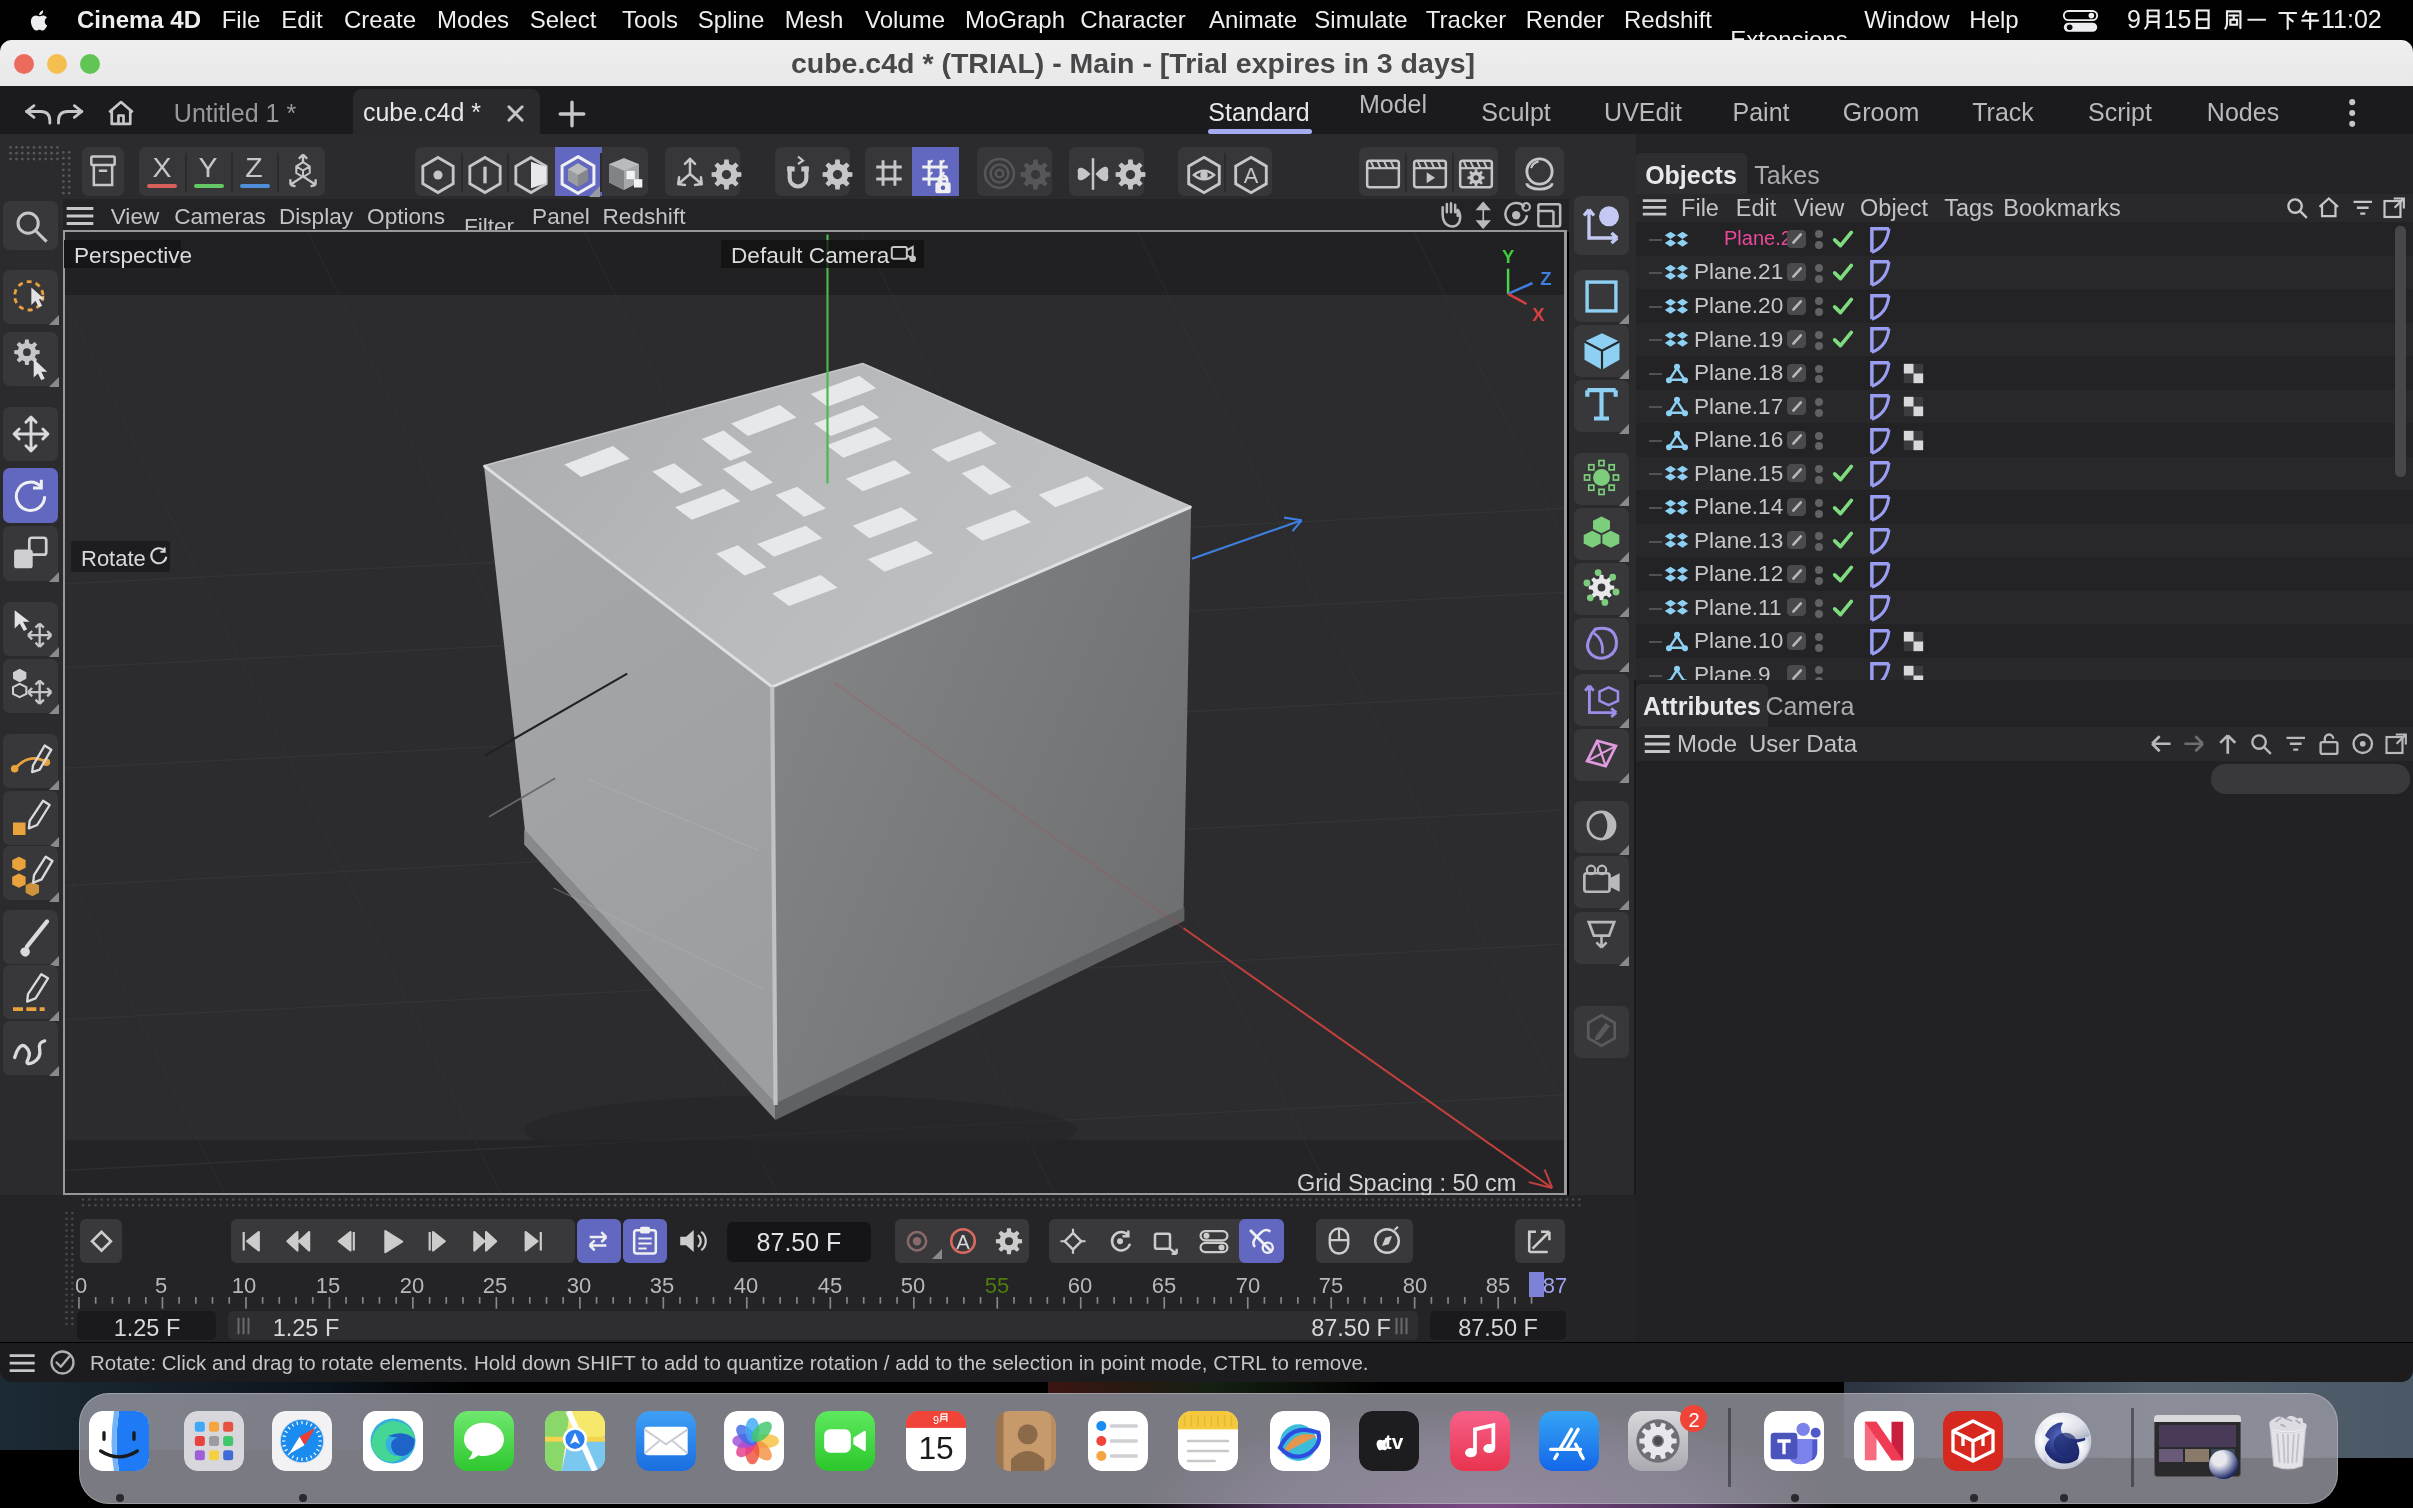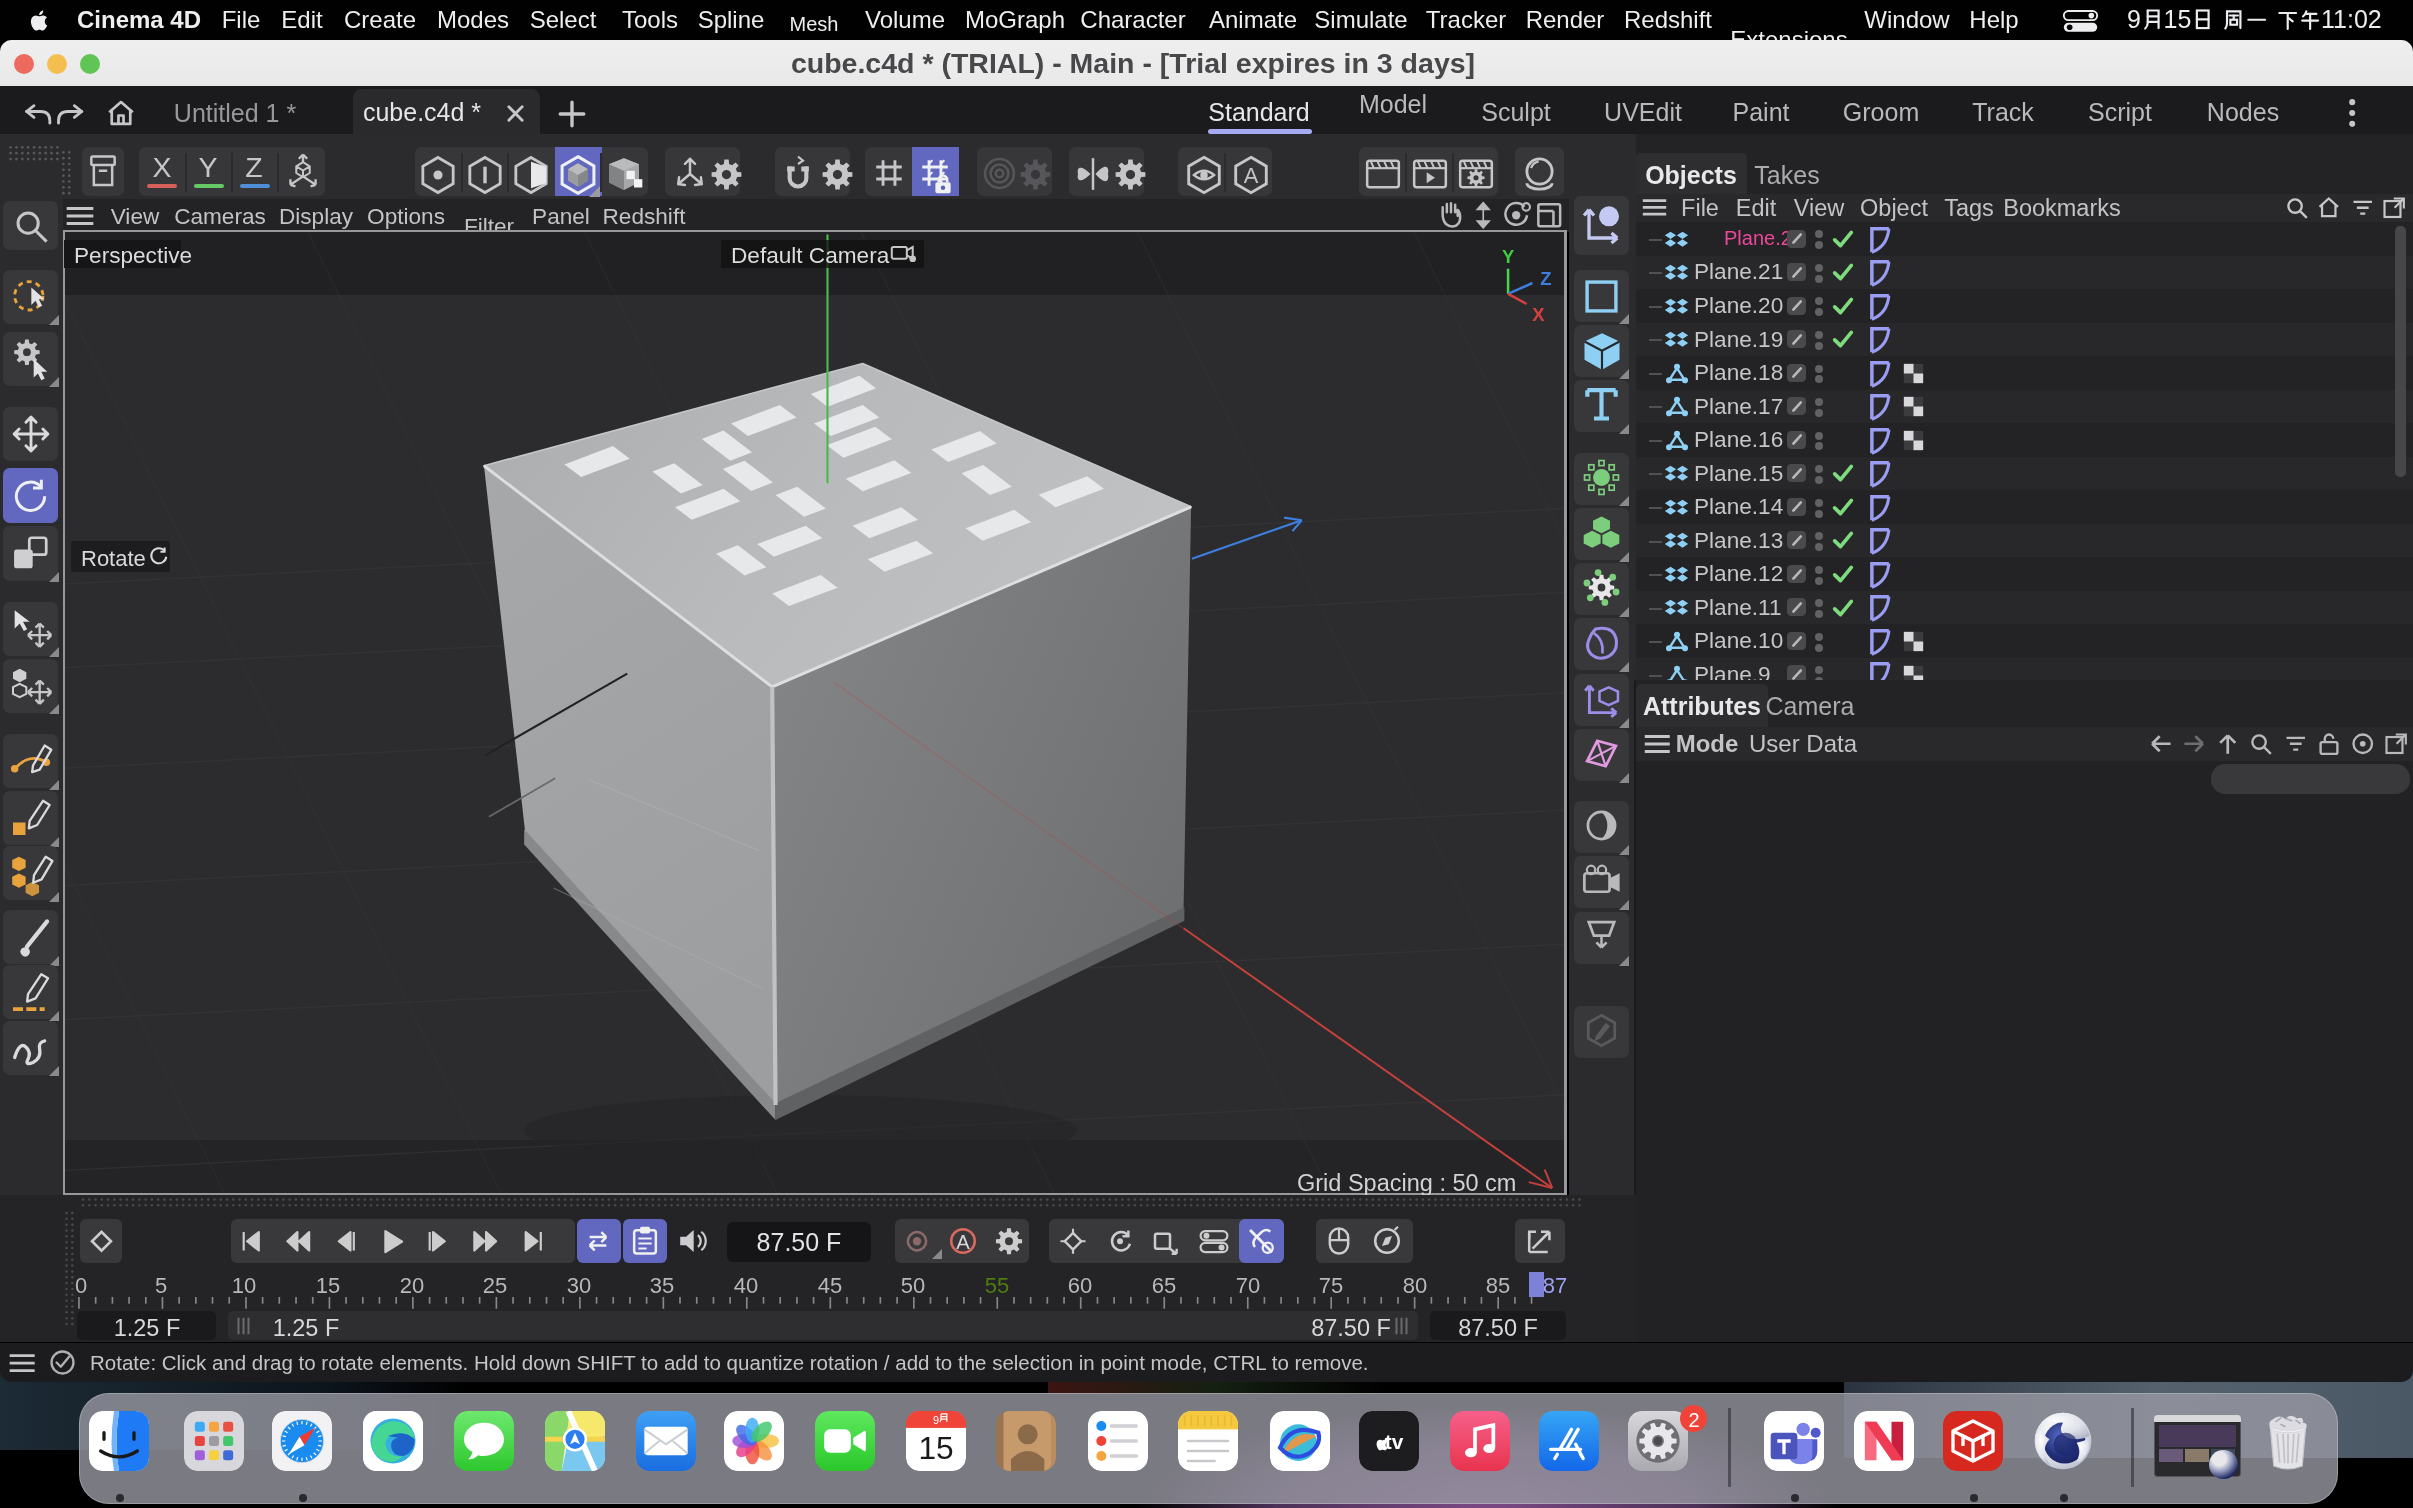--- a/index.html
+++ b/index.html
@@ -15,21 +15,21 @@
       <path d="M21.3,16.1c0-3.1,2.6-4.6,2.7-4.7c-1.5-2.1-3.7-2.4-4.5-2.5c-1.9-0.2-3.7,1.1-4.7,1.1c-1,0-2.5-1.1-4.1-1.1C8.6,9,6.7,10.2,5.7,12c-2.1,3.7-0.5,9.1,1.5,12.1c1,1.5,2.2,3.1,3.8,3c1.5-0.1,2.1-1,3.9-1c1.8,0,2.3,1,4,0.9c1.6,0,2.7-1.5,3.7-2.9c1.2-1.7,1.6-3.3,1.7-3.4C24.2,20.7,21.3,19.6,21.3,16.1z M18.2,6.8c0.8-1,1.4-2.4,1.2-3.8c-1.2,0-2.7,0.8-3.5,1.8c-0.8,0.9-1.5,2.3-1.3,3.7C16,8.6,17.4,7.8,18.2,6.8z" fill="#ededef"></path>
     </svg></div>
 <div class="abs" style="left:139px;top:7.5px;transform:translateX(-50%);font-size:24px;color:#eeeeef;font-weight:700;white-space:nowrap;line-height:1;">Cinema 4D</div>
 <div class="abs" style="left:241px;top:7.5px;transform:translateX(-50%);font-size:24px;color:#eeeeef;font-weight:400;white-space:nowrap;line-height:1;">File</div>
 <div class="abs" style="left:302px;top:7.5px;transform:translateX(-50%);font-size:24px;color:#eeeeef;font-weight:400;white-space:nowrap;line-height:1;">Edit</div>
 <div class="abs" style="left:380px;top:7.5px;transform:translateX(-50%);font-size:24px;color:#eeeeef;font-weight:400;white-space:nowrap;line-height:1;">Create</div>
 <div class="abs" style="left:473px;top:7.5px;transform:translateX(-50%);font-size:24px;color:#eeeeef;font-weight:400;white-space:nowrap;line-height:1;">Modes</div>
 <div class="abs" style="left:563px;top:7.5px;transform:translateX(-50%);font-size:24px;color:#eeeeef;font-weight:400;white-space:nowrap;line-height:1;">Select</div>
 <div class="abs" style="left:650px;top:7.5px;transform:translateX(-50%);font-size:24px;color:#eeeeef;font-weight:400;white-space:nowrap;line-height:1;">Tools</div>
 <div class="abs" style="left:731px;top:7.5px;transform:translateX(-50%);font-size:24px;color:#eeeeef;font-weight:400;white-space:nowrap;line-height:1;">Spline</div>
-<div class="abs" style="left:814px;top:14px;transform:translateX(-50%);font-size:20px;color:#eeeeef;font-weight:400;white-space:nowrap;line-height:1;">Mesh</div>
+<div class="abs" style="left:814px;top:8px;transform:translateX(-50%);font-size:24px;color:#eeeeef;font-weight:400;white-space:nowrap;line-height:1;">Mesh</div>
 <div class="abs" style="left:905px;top:7.5px;transform:translateX(-50%);font-size:24px;color:#eeeeef;font-weight:400;white-space:nowrap;line-height:1;">Volume</div>
 <div class="abs" style="left:1015px;top:7.5px;transform:translateX(-50%);font-size:24px;color:#eeeeef;font-weight:400;white-space:nowrap;line-height:1;">MoGraph</div>
 <div class="abs" style="left:1133px;top:7.5px;transform:translateX(-50%);font-size:24px;color:#eeeeef;font-weight:400;white-space:nowrap;line-height:1;">Character</div>
 <div class="abs" style="left:1253px;top:7.5px;transform:translateX(-50%);font-size:24px;color:#eeeeef;font-weight:400;white-space:nowrap;line-height:1;">Animate</div>
 <div class="abs" style="left:1361px;top:7.5px;transform:translateX(-50%);font-size:24px;color:#eeeeef;font-weight:400;white-space:nowrap;line-height:1;">Simulate</div>
 <div class="abs" style="left:1466px;top:7.5px;transform:translateX(-50%);font-size:24px;color:#eeeeef;font-weight:400;white-space:nowrap;line-height:1;">Tracker</div>
 <div class="abs" style="left:1565px;top:7.5px;transform:translateX(-50%);font-size:24px;color:#eeeeef;font-weight:400;white-space:nowrap;line-height:1;">Render</div>
 <div class="abs" style="left:1668px;top:7.5px;transform:translateX(-50%);font-size:24px;color:#eeeeef;font-weight:400;white-space:nowrap;line-height:1;">Redshift</div>
 <div class="abs" style="left:1789px;top:7.5px;transform:translateX(-50%);font-size:24px;color:#eeeeef;font-weight:400;white-space:nowrap;line-height:1;margin-top:20px;">Extensions</div>
 <div class="abs" style="left:1907px;top:7.5px;transform:translateX(-50%);font-size:24px;color:#eeeeef;font-weight:400;white-space:nowrap;line-height:1;">Window</div>
@@ -1040,21 +1040,21 @@
 <div class="abs" style="left:2395px;top:226px;width:11px;height:251px;background:#47474a;border-radius:5px"></div>
 <div class="abs" style="left:1636px;top:680px;width:778px;height:662px;background:#222224"></div>
 <div class="abs" style="left:1636px;top:680px;width:778px;height:47px;background:#232325"></div>
 <div class="abs" style="left:1636px;top:684px;width:132px;height:44px;background:#2e2e30;border-radius:5px 5px 0 0"></div>
 <div class="abs" style="left:1702px;top:694px;transform:translateX(-50%);font-size:25px;color:#e8e8ea;font-weight:700;white-space:nowrap;line-height:1;">Attributes</div>
 <div class="abs" style="left:1810px;top:694px;transform:translateX(-50%);font-size:25px;color:#ababad;font-weight:400;white-space:nowrap;line-height:1;">Camera</div>
 <div class="abs" style="left:1636px;top:727px;width:778px;height:34px;background:#29292b"></div>
 <div class="abs" style="left:1643px;top:734px;width:28.5px;height:20px"><svg width="28.5" height="20" viewBox="0 0 34 24">
       <path d="M2,3 H32 M2,12 H32 M2,21 H32" stroke="#c6c6c8" stroke-width="3.6"></path>
     </svg></div>
-<div class="abs" style="left:1707px;top:732px;transform:translateX(-50%);font-size:24px;color:#c3c3c5;font-weight:700;white-space:nowrap;line-height:1;">Mode</div>
+<div class="abs" style="left:1707px;top:732px;transform:translateX(-50%);font-size:24px;color:#c3c3c5;font-weight:400;white-space:nowrap;line-height:1;">Mode</div>
 <div class="abs" style="left:1803px;top:732px;transform:translateX(-50%);font-size:24px;color:#c3c3c5;font-weight:400;white-space:nowrap;line-height:1;">User Data</div>
 <div class="abs" style="left:2147px;top:732px;width:27px;height:23.5px"><svg width="27" height="23.5" viewBox="0 0 32 28">
       <path d="M28,14 H6 M6,14 L15,5 M6,14 L15,23" fill="none" stroke="#b9b9bb" stroke-width="3.2"></path>
     </svg></div>
 <div class="abs" style="left:2181px;top:732px;width:27px;height:23.5px"><svg width="27" height="23.5" viewBox="0 0 32 28">
       <path d="M4,14 H26 M26,14 L17,5 M26,14 L17,23" fill="none" stroke="#6e6e70" stroke-width="3.2"></path>
     </svg></div>
 <div class="abs" style="left:2216px;top:732px;width:23.5px;height:23.5px"><svg width="23.5" height="23.5" viewBox="0 0 28 28">
       <path d="M14,26 V4 M14,4 L5,13 M14,4 L23,13" fill="none" stroke="#b9b9bb" stroke-width="3.2"></path>
     </svg></div>

